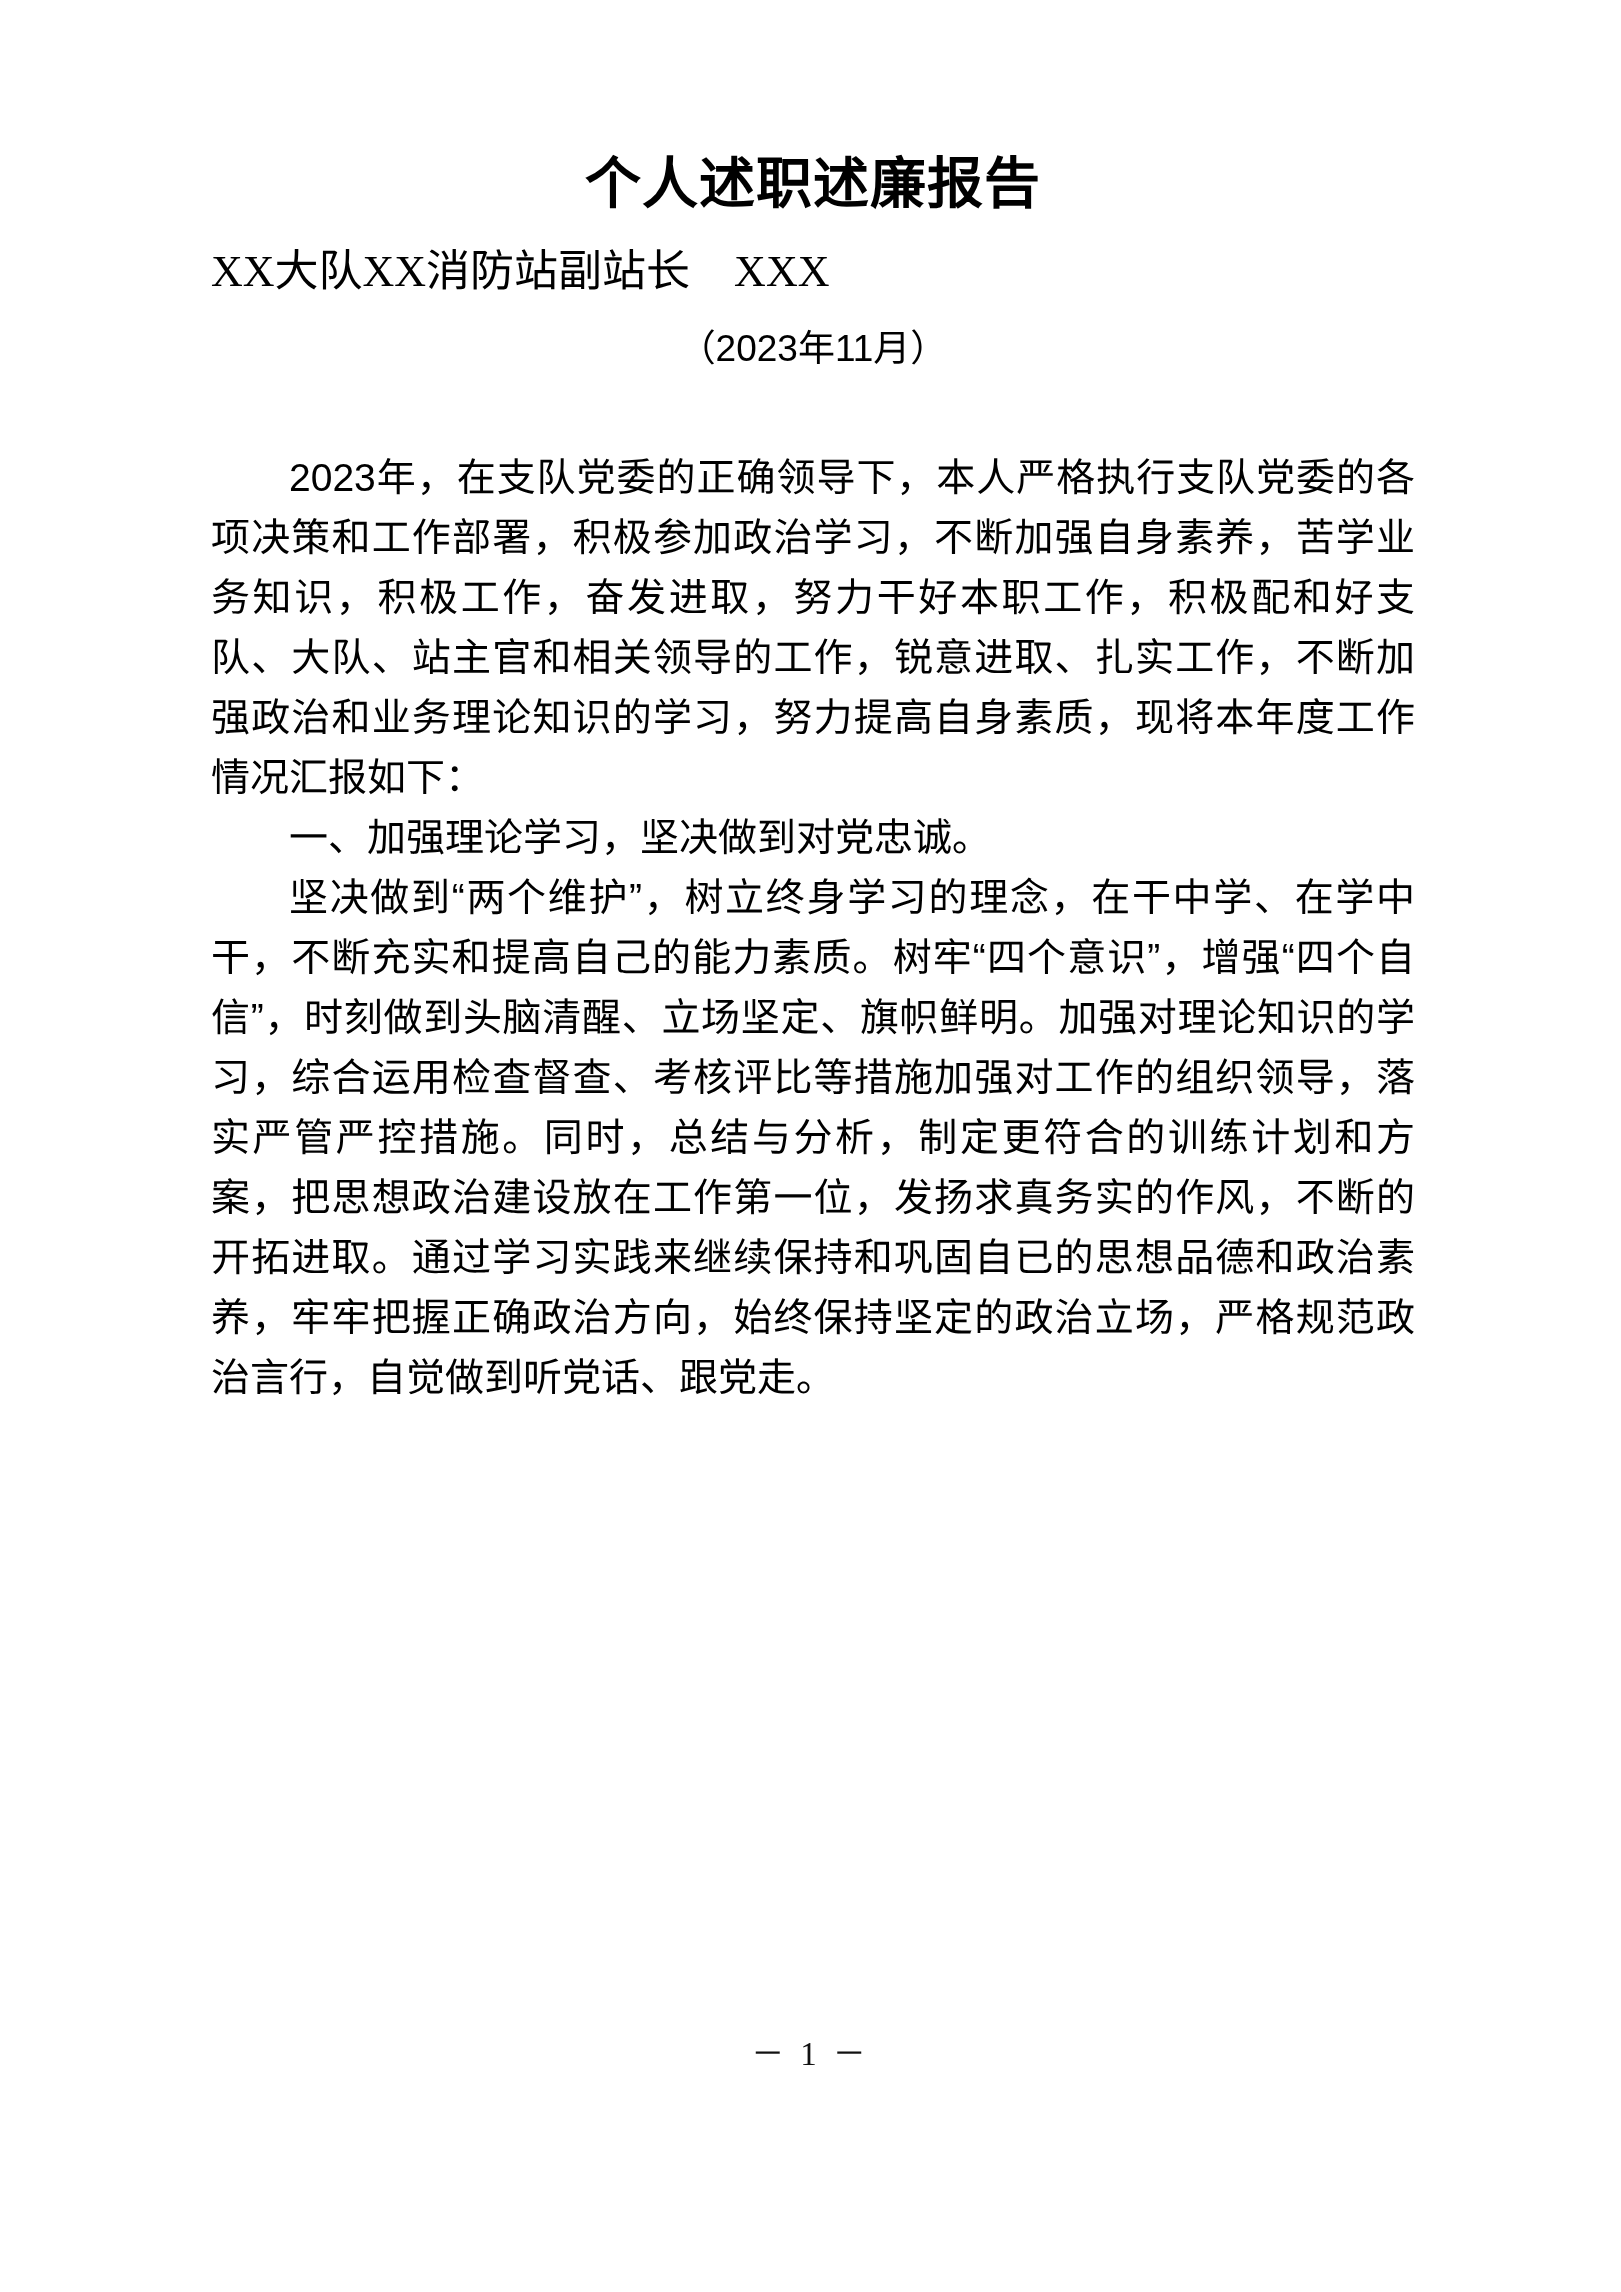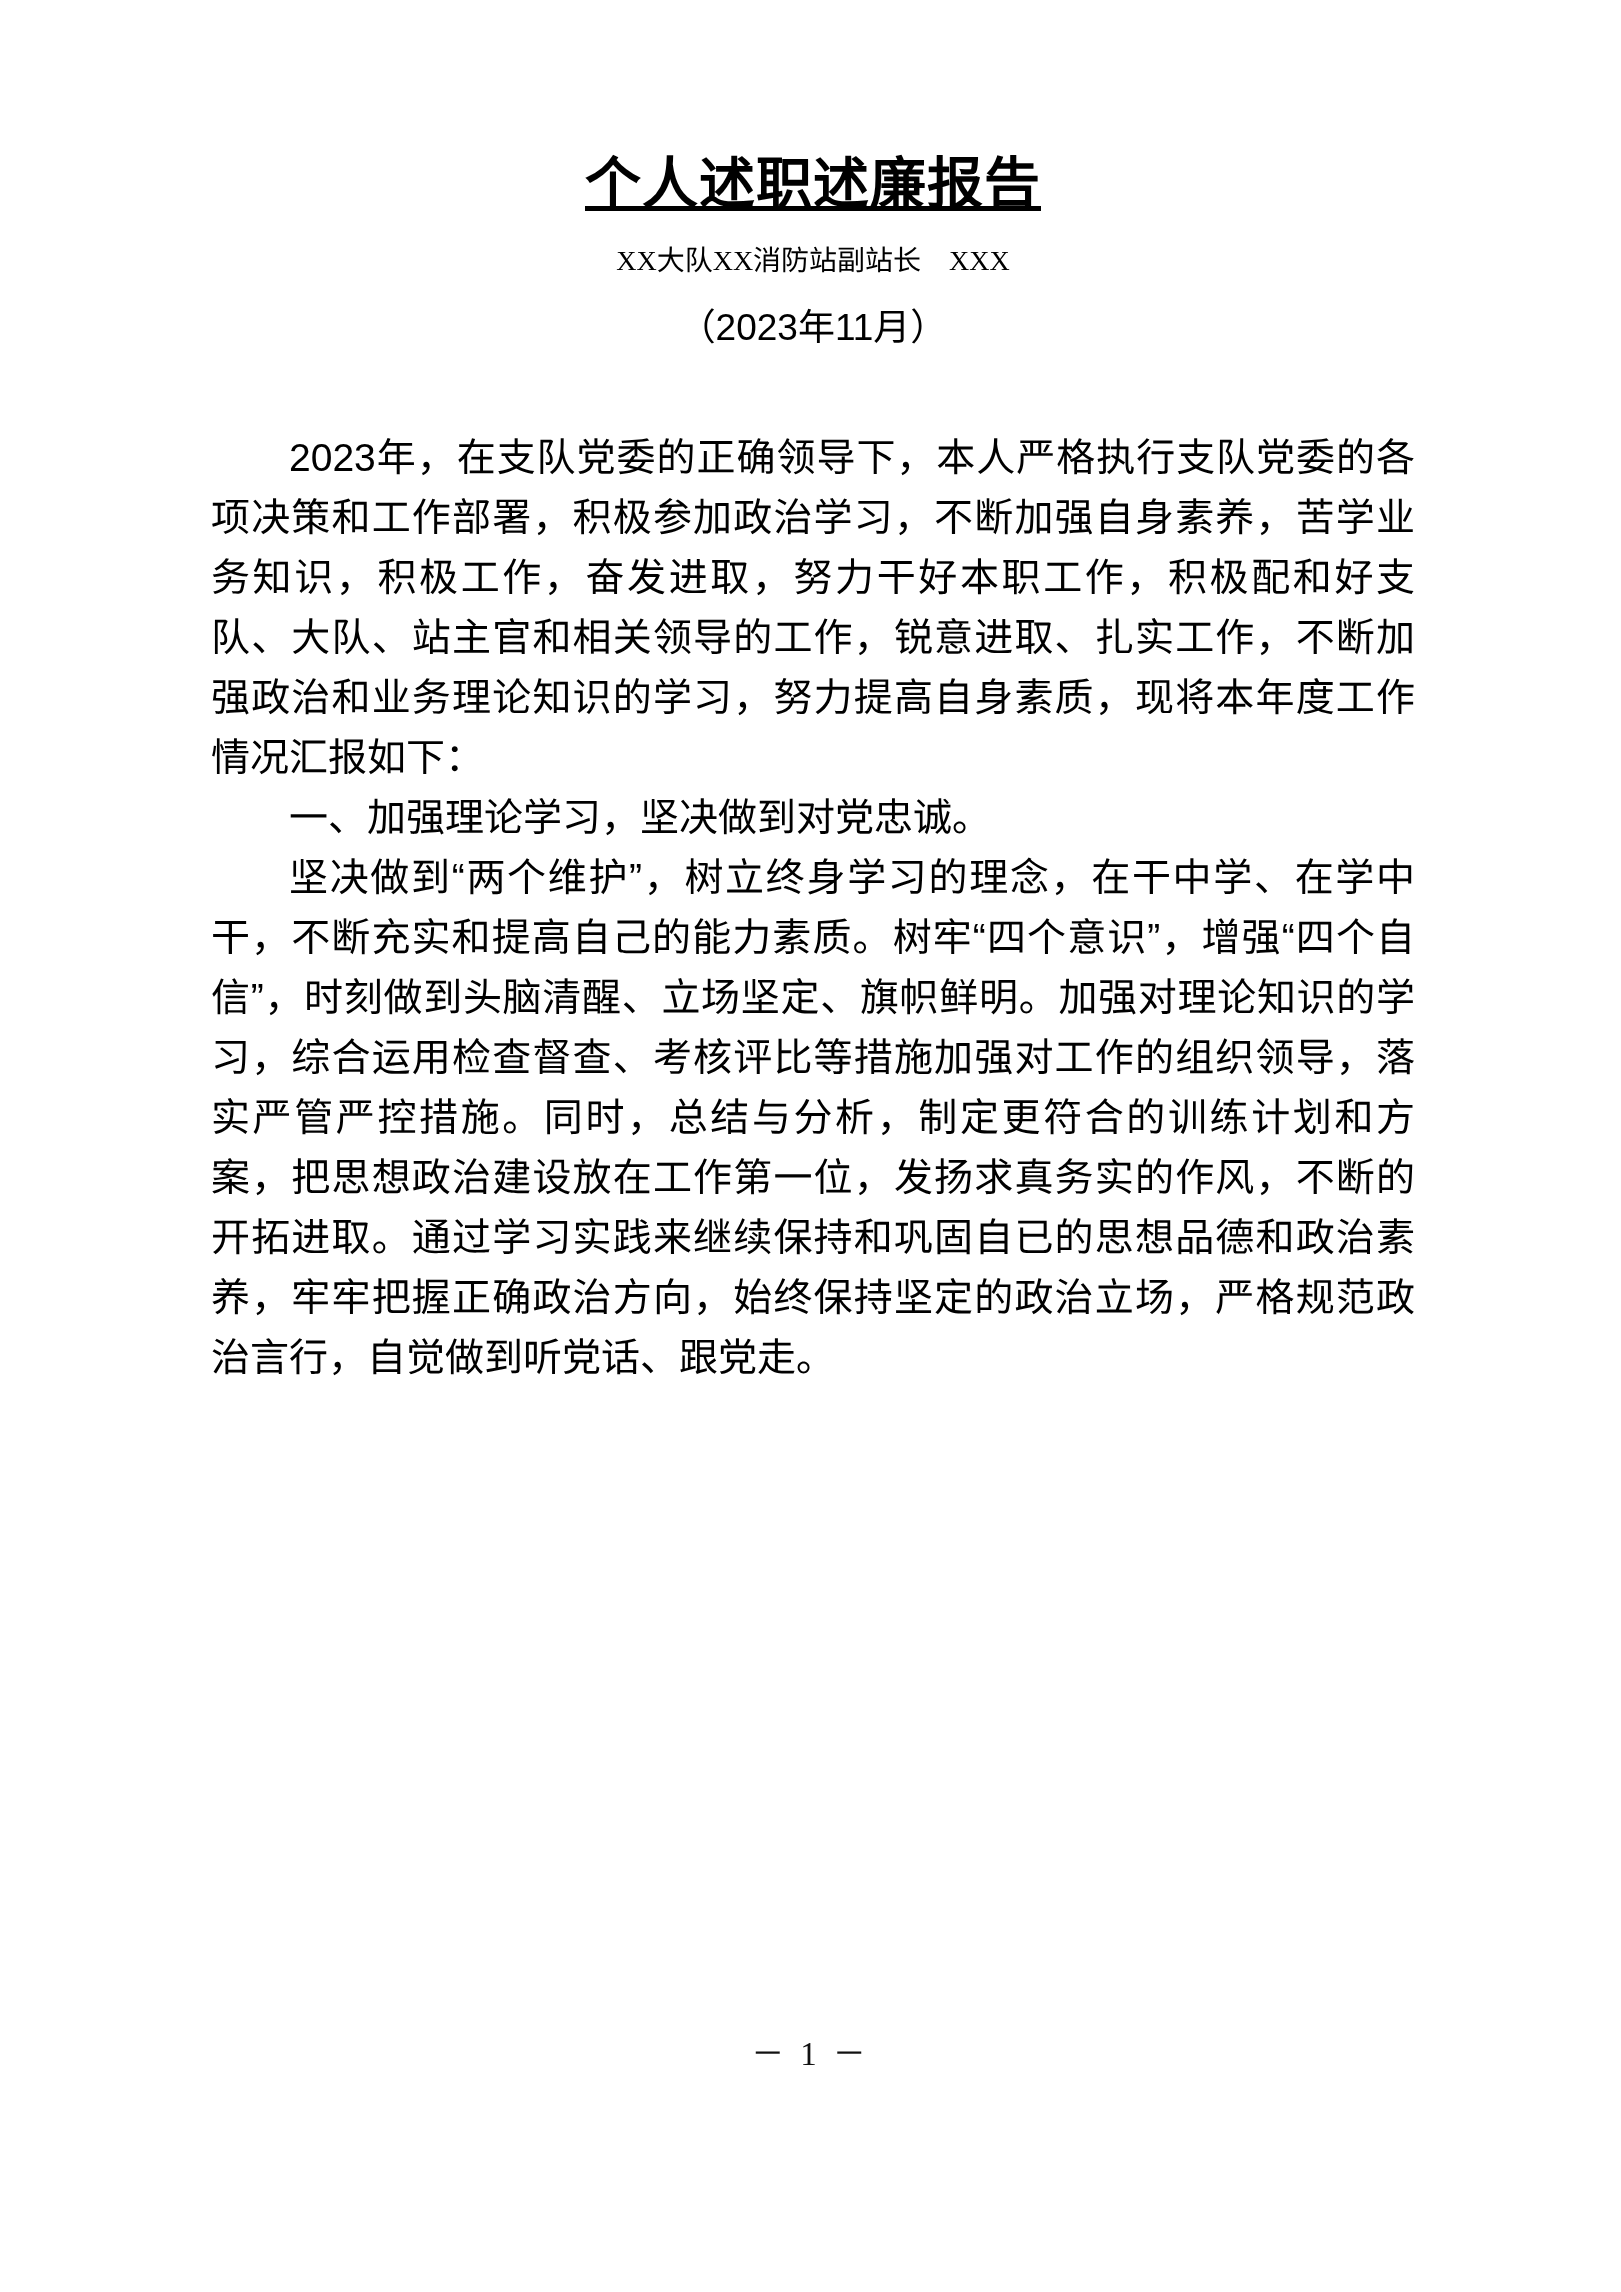--- a/index.html
+++ b/index.html
@@ -35,28 +35,27 @@
   
   .doc-title {
     text-align: center;
     font-family: "Liberation Sans", "DejaVu Sans", sans-serif;
     font-weight: bold;
     font-size: 56px;
     line-height: 1.25;
     letter-spacing: 1px;
     margin: 0;
     padding-top: 149px;
-    text-decoration: underline;
   }
 
   .doc-subtitle {
-    text-align: center;
+    text-align: left;
     font-family: "Liberation Serif", "DejaVu Serif", serif;
     font-weight: normal;
-    font-size: 28px;
+    font-size: 44px;
     line-height: 1.3;
     margin: 0;
     padding-top: 23.5px;
     white-space: pre;
   }
 
   .doc-date {
     text-align: center;
     font-family: Liberation Sans, sans-serif;
     font-size: 37px;

